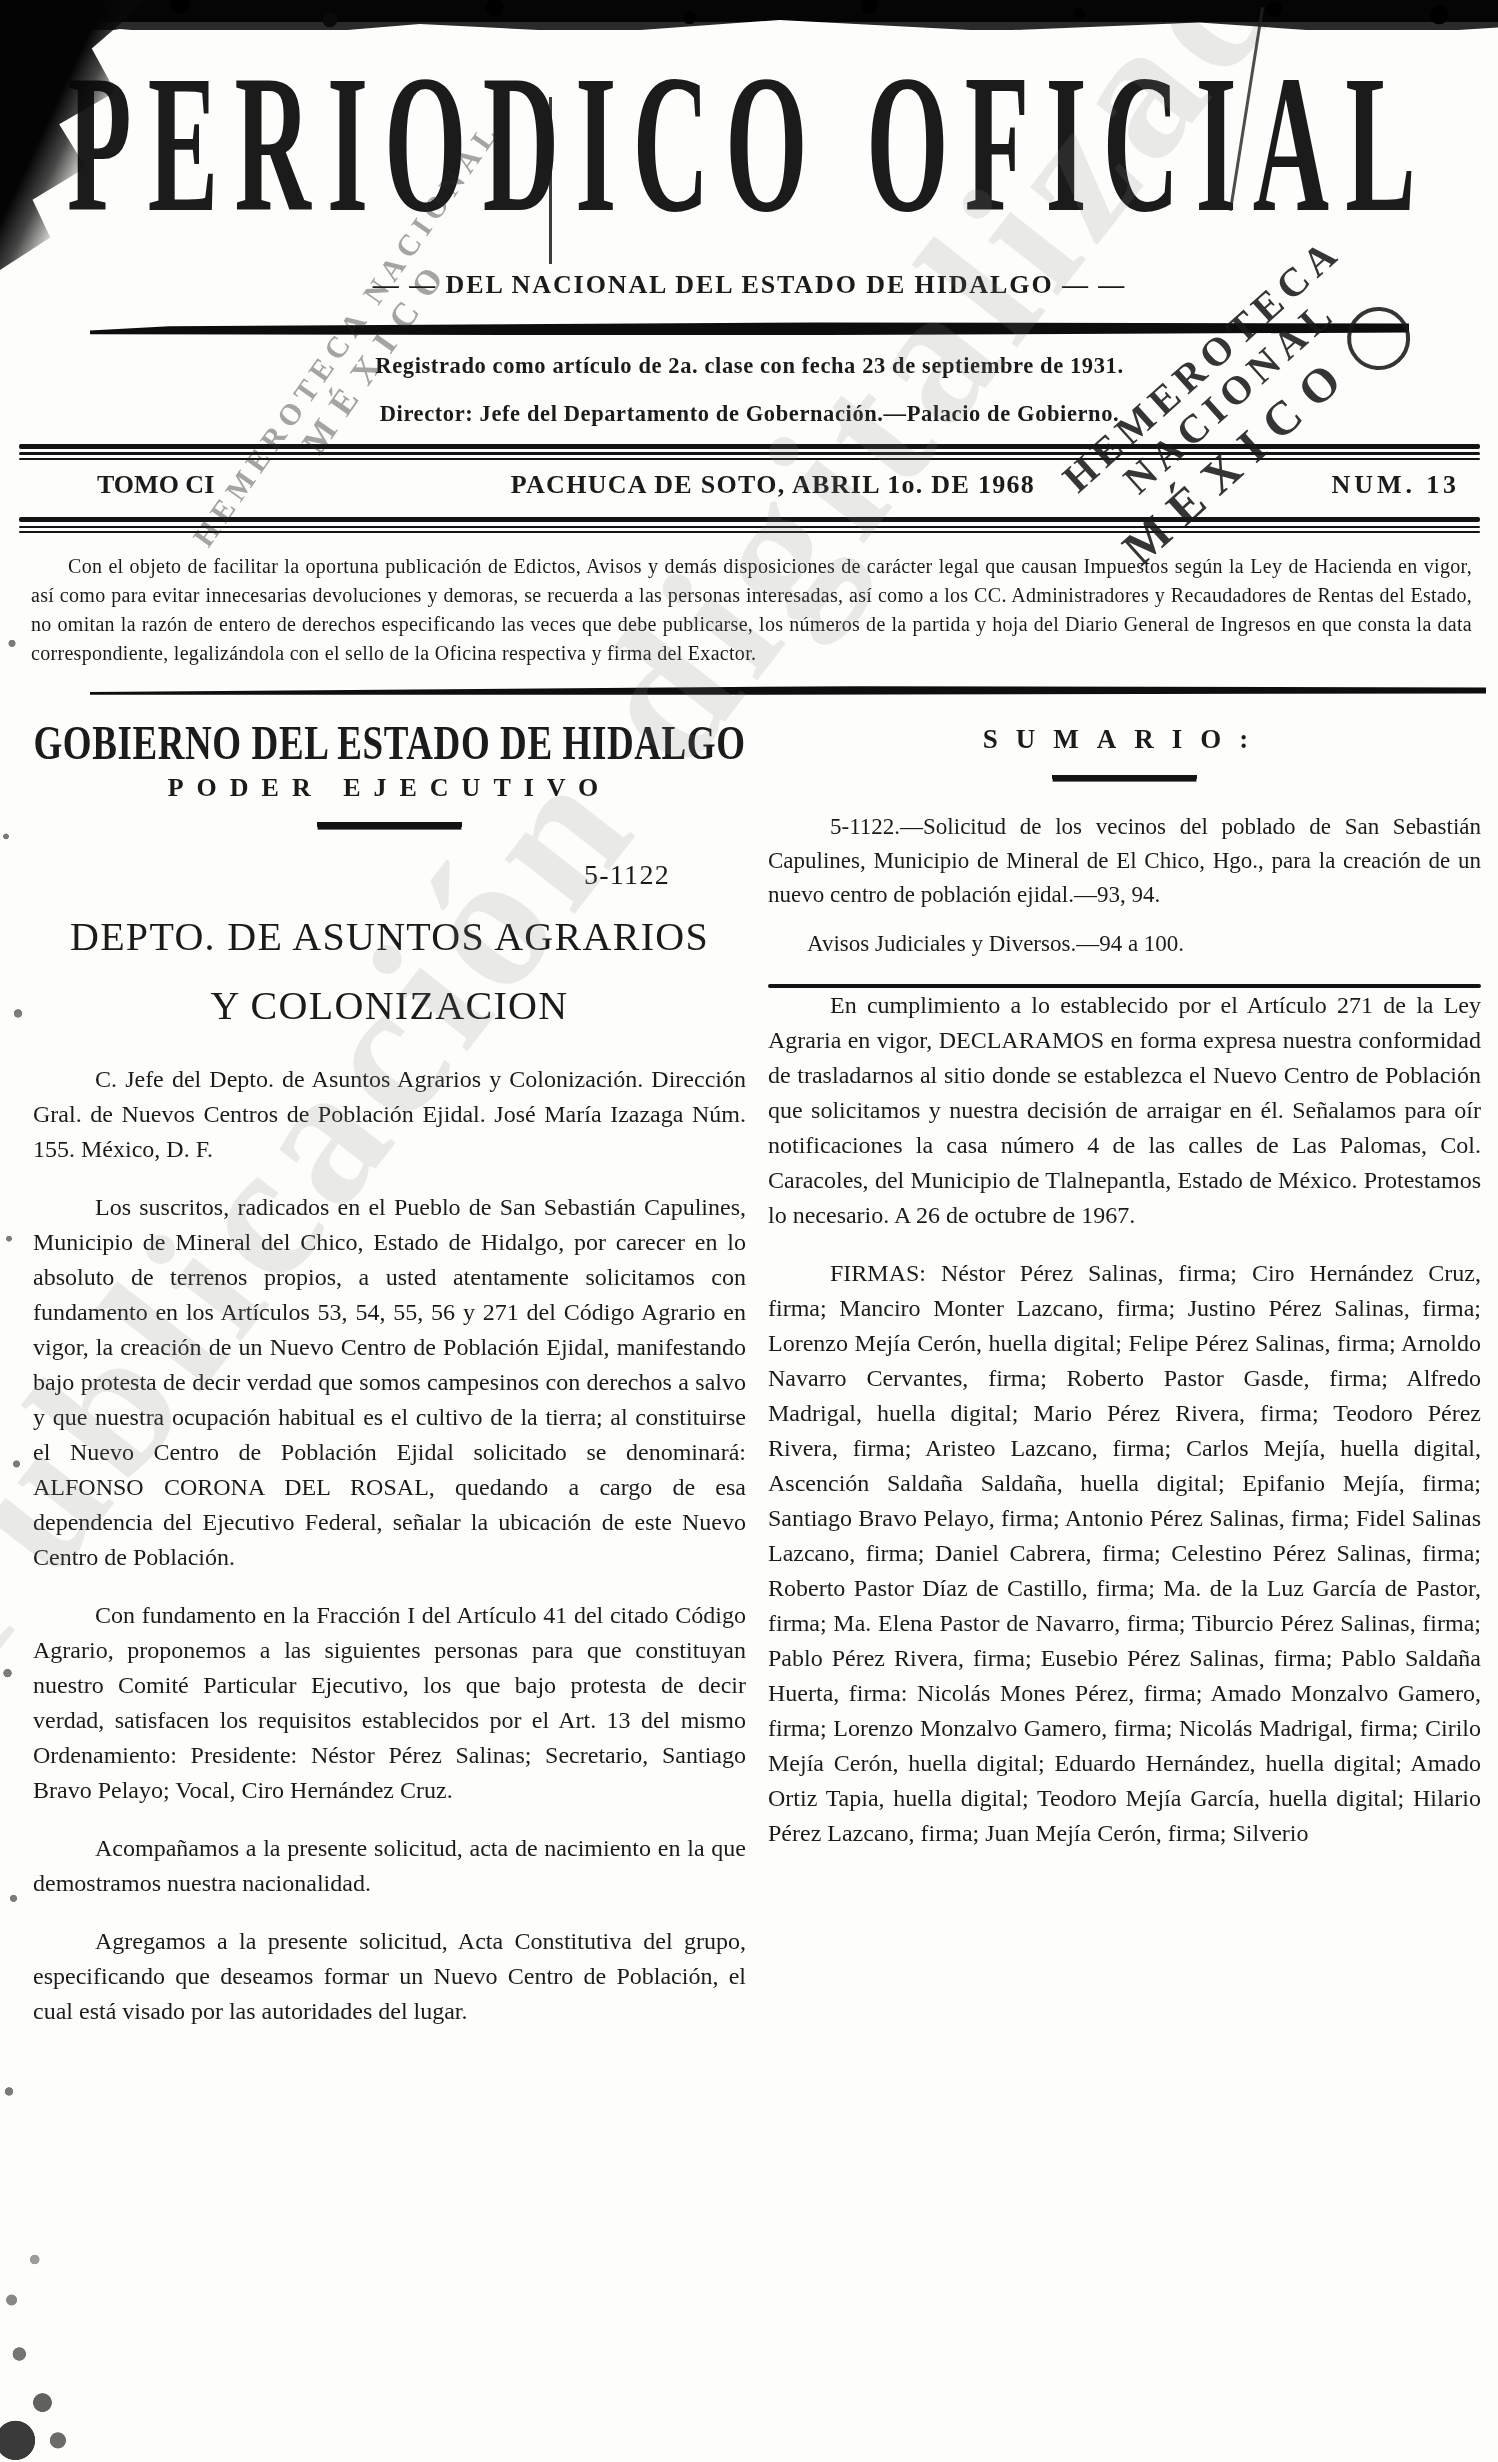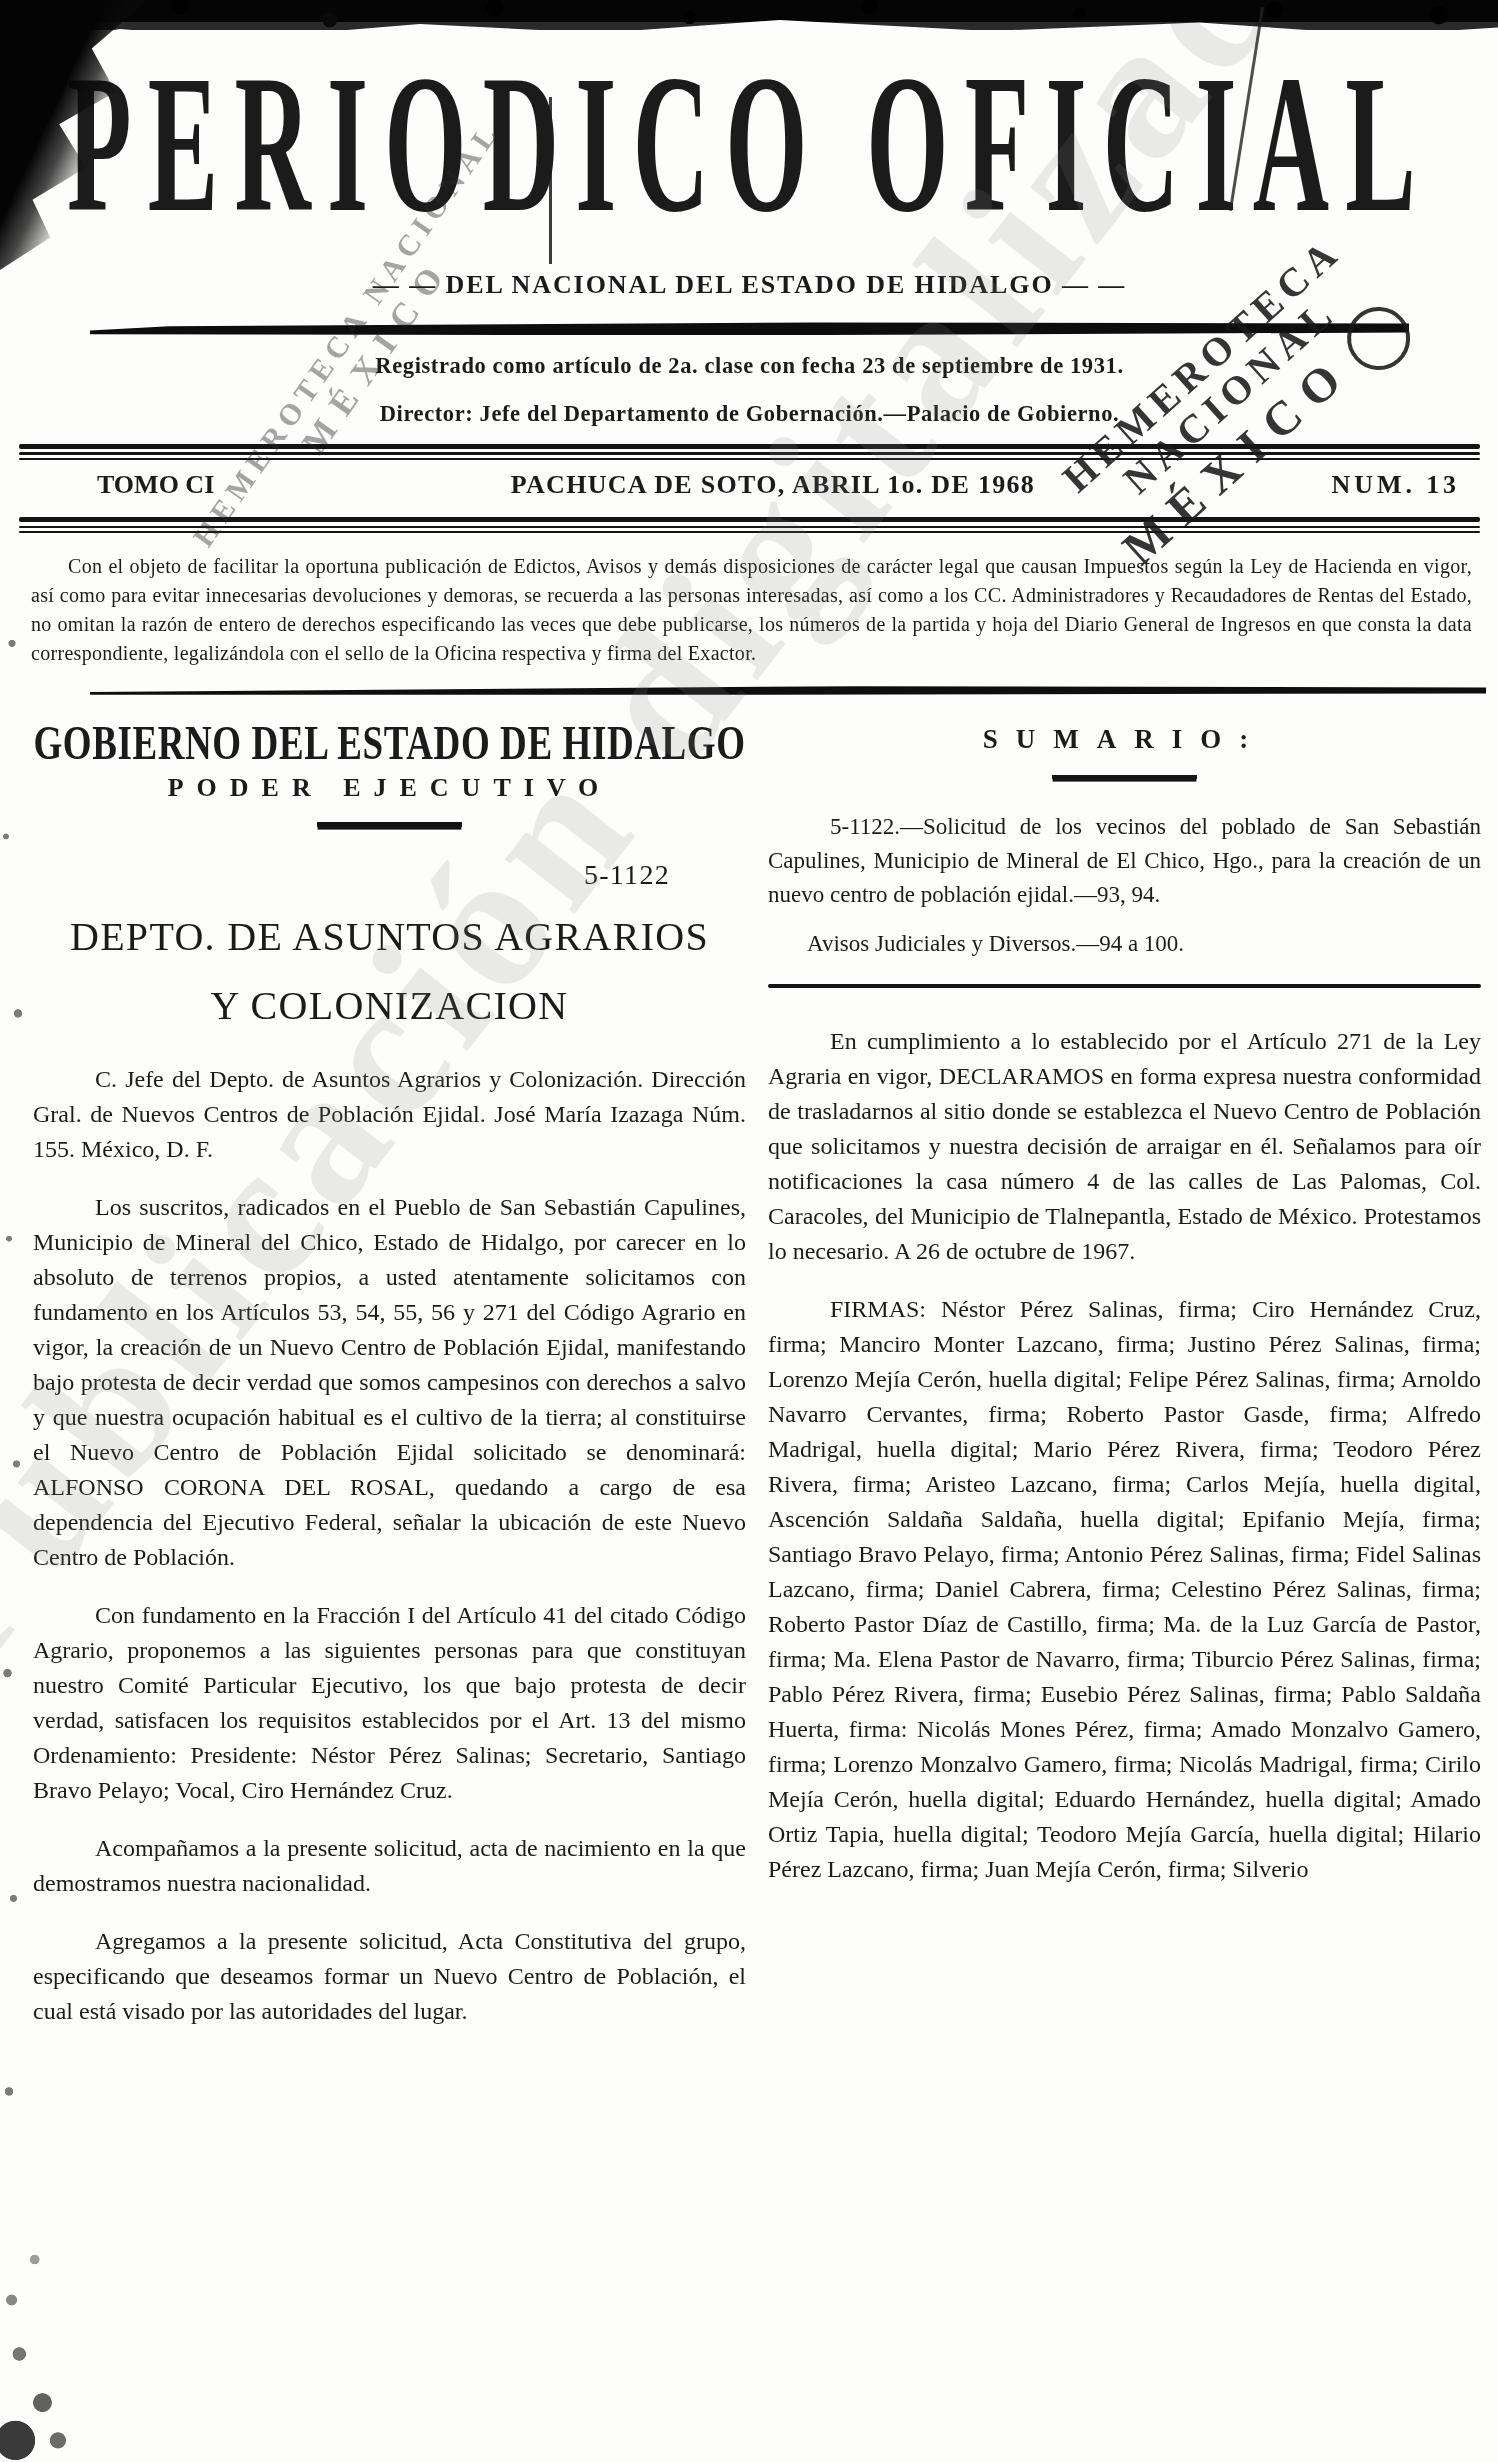--- a/index.html
+++ b/index.html
@@ -157,21 +157,21 @@
   }
   .col p + p{margin-top:23px;}
   .col-left .body-start{margin-top:33px;}
   .sumario{
     margin:10.3px 0 0;text-align:center;font-size:27px;font-weight:bold;letter-spacing:18px;
   }
   .sum-item{margin-top:0;}
   .col-right .first-sum{margin-top:31px;font-size:23px;line-height:34px;}
   .col-right .avisos{margin-top:14px;font-size:23px;text-align:left;text-indent:39px;}
   .col-rule{height:3.9px;background:#141414;margin:23px 0 0;border-radius:1.9px;}
-  .col-right .after-rule{margin-top:36px;}
+  .col-right .after-rule{}
 </style>
 </head>
 <body>
 
 <div class="page">
 
   <div class="noise noise-top"></div>
   <div class="noise noise-corner-tl"></div>
   <div class="noise noise-left"></div>
   <div class="noise noise-bottom-left"></div>

